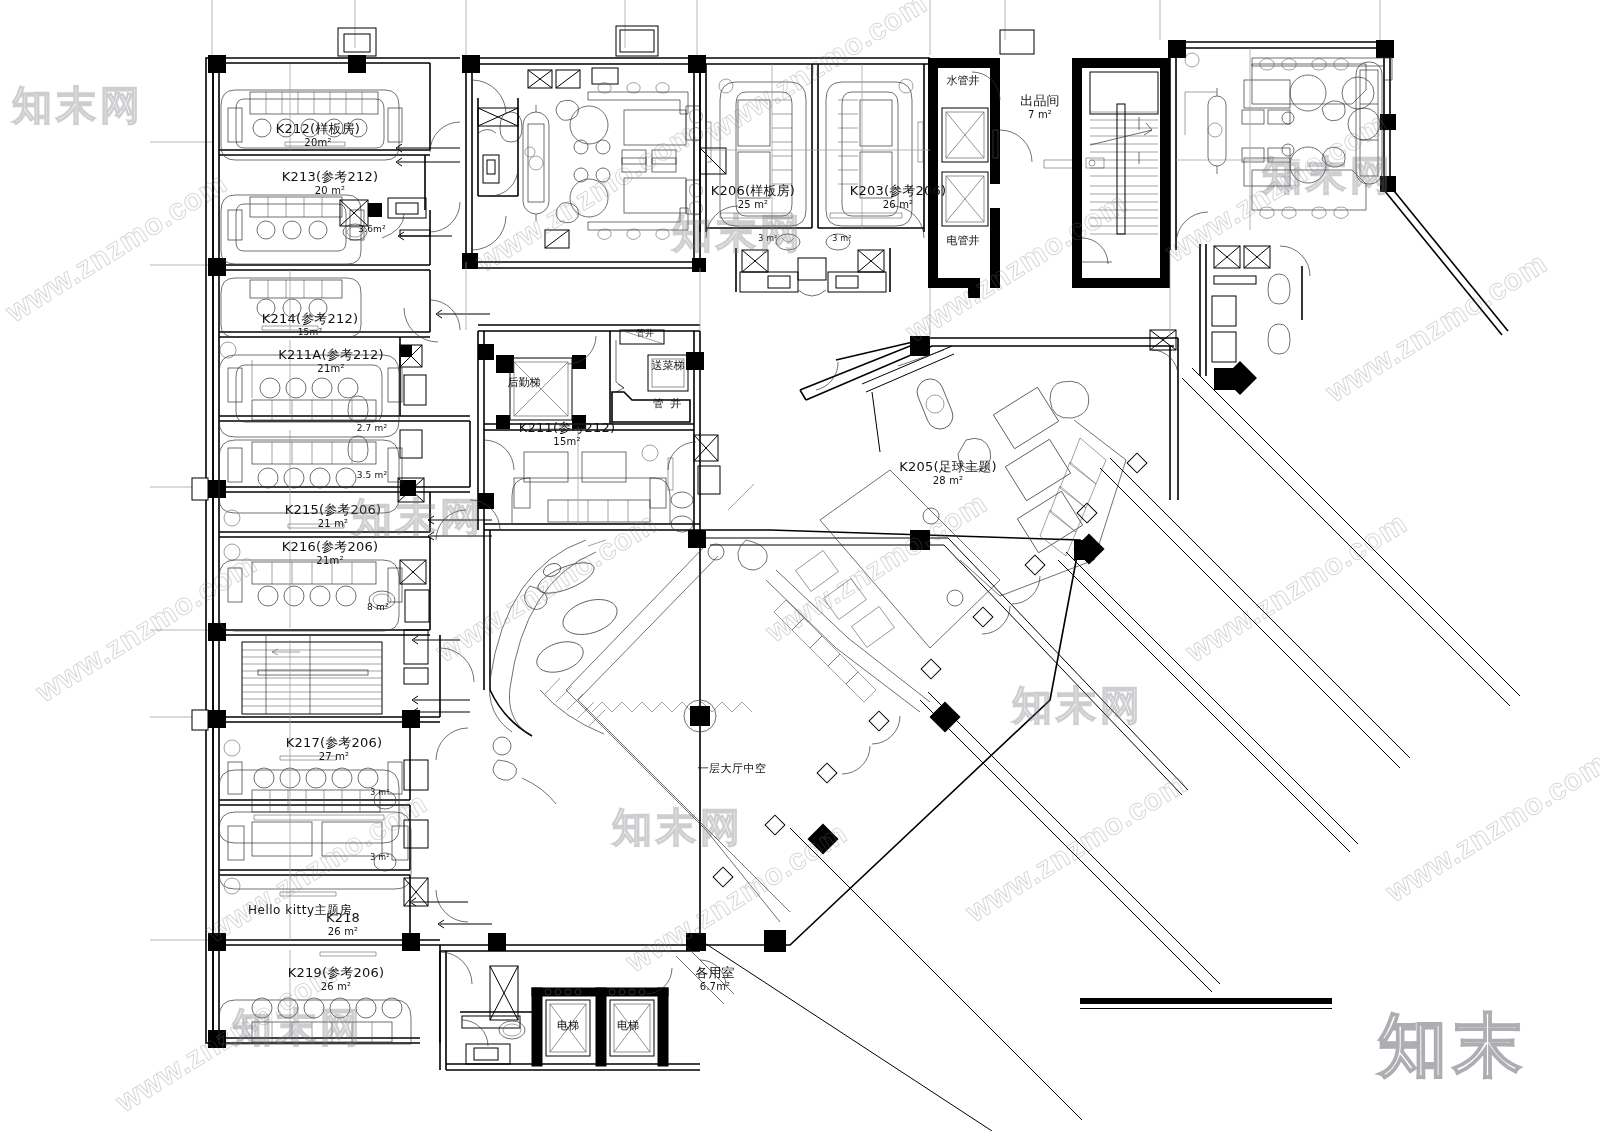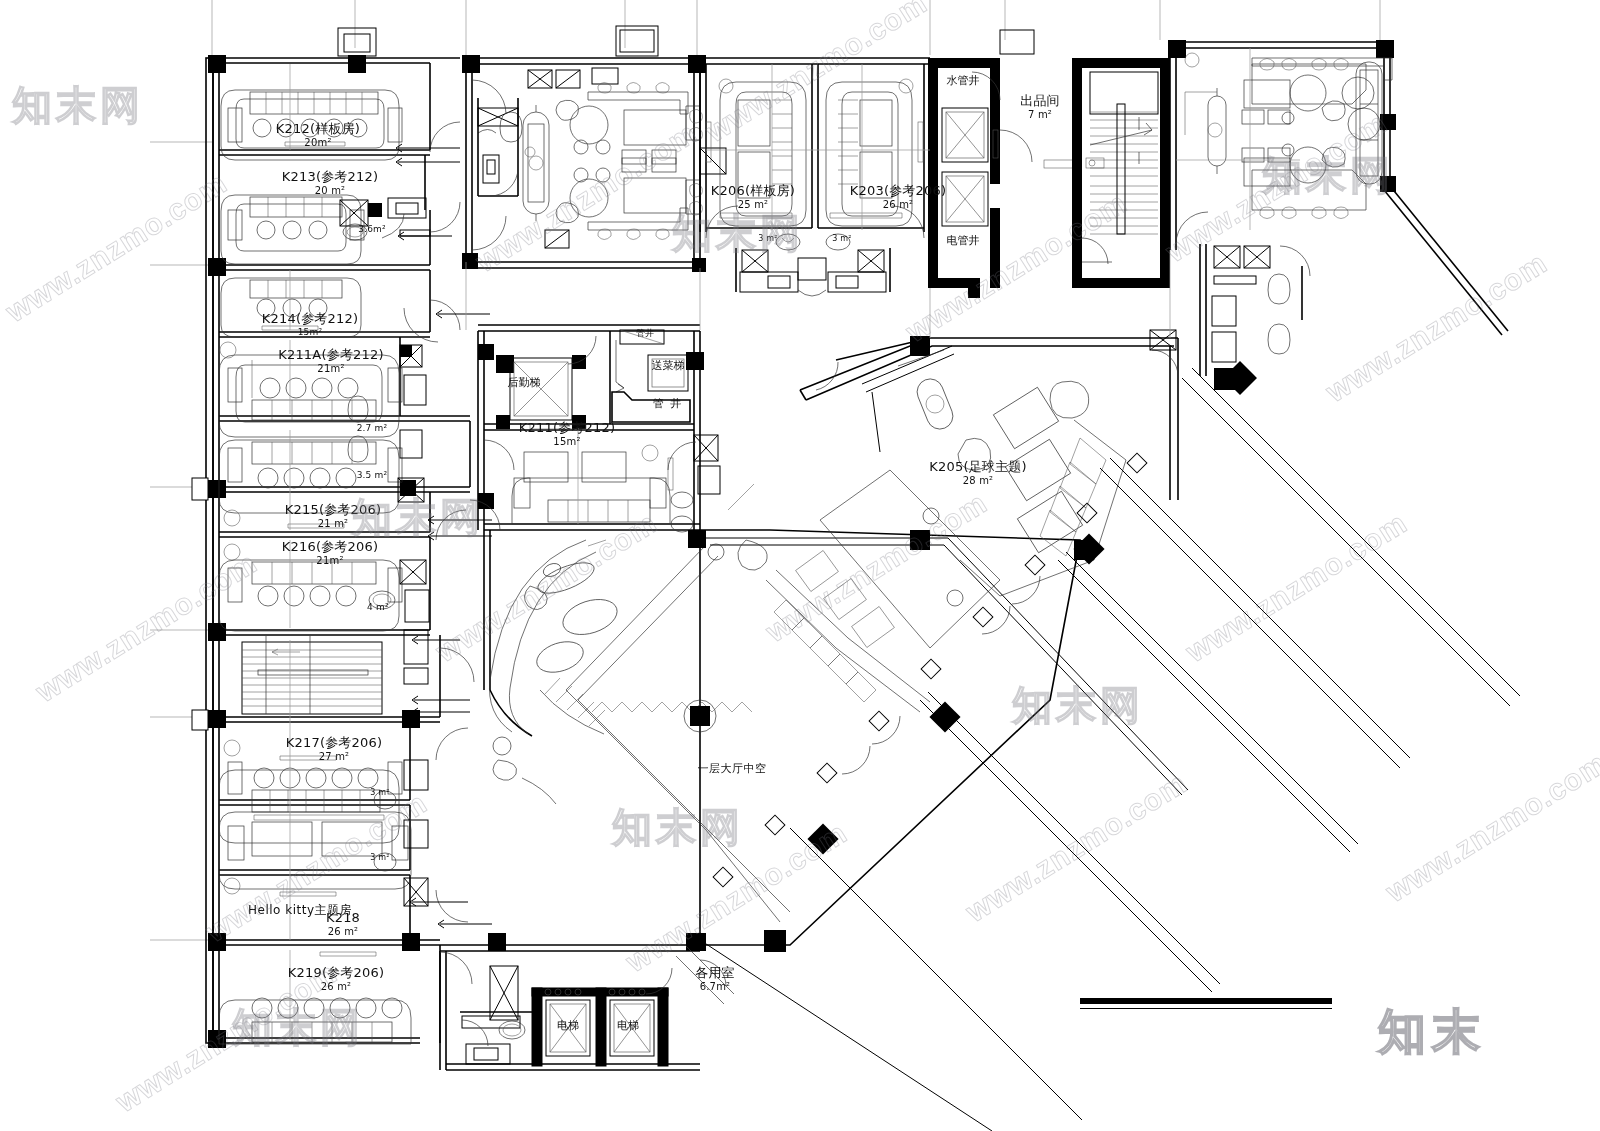--- a/index.html
+++ b/index.html
@@ -32,21 +32,21 @@
   .titleblock{position:absolute;z-index:50;}
   .title-cn{
     font-family:"DejaVu Sans",sans-serif;
     font-size:40px;font-weight:bold;color:#000;letter-spacing:4px;
     white-space:nowrap;
   }
   .title-rule-thick{height:6px;background:#000;margin-top:3px;}
   .title-rule-thin{height:1px;background:#000;margin-top:4px;}
   .brand{
     position:absolute;z-index:50;white-space:nowrap;
-    font-family:"DejaVu Sans",sans-serif;font-size:48px;font-weight:bold;
+    font-family:"DejaVu Sans",sans-serif;font-size:69px;font-weight:bold;
     color:transparent;-webkit-text-stroke:1.6px rgba(105,105,115,.55);
     letter-spacing:6px;
   }
   .brand-id{
     position:absolute;z-index:50;white-space:nowrap;
     font-family:"Liberation Sans",sans-serif;font-size:34px;font-weight:bold;
     color:transparent;-webkit-text-stroke:1.3px rgba(150,150,158,.62);
     letter-spacing:1px;
   }
   
@@ -1121,21 +1121,21 @@
     </div>
     <div class="rlabel" style="left:333px;top:503px;">
       <span class="nm">K215(参考206)</span>
       <span class="ar">21 m²</span>
     </div>
     <div class="rlabel" style="left:330px;top:540px;text-align:center;">
       <span class="nm">K216(参考206)</span>
       <span class="ar">21m²</span>
     </div>
     <div class="rlabel sm" style="left:378px;top:602px;">
-      <span class="ar">4 m²</span>
+      <span class="ar">8 m²</span>
     </div>
     <div class="rlabel" style="left:334px;top:736px;">
       <span class="nm">K217(参考206)</span>
       <span class="ar">27 m²</span>
     </div>
     <div class="rlabel tiny" style="left:380px;top:788px;">
       <span class="ar">3 m²</span>
     </div>
     <div class="rlabel tiny" style="left:380px;top:853px;">
       <span class="ar">3 m²</span>
@@ -1159,21 +1159,21 @@
     <div class="rlabel tiny" style="left:768px;top:234px;">
       <span class="ar">3 m²</span>
     </div>
     <div class="rlabel tiny" style="left:842px;top:234px;">
       <span class="ar">3 m²</span>
     </div>
     <div class="rlabel" style="left:567px;top:421px;">
       <span class="nm">K211(参考212)</span>
       <span class="ar">15m²</span>
     </div>
-    <div class="rlabel" style="left:948px;top:460px;margin-left:30px;">
+    <div class="rlabel" style="left:948px;top:460px;">
       <span class="nm">K205(足球主题)</span>
       <span class="ar">28 m²</span>
     </div>
     <div class="rlabel" style="left:1040px;top:94px;">
       <span class="nm">出品间</span>
       <span class="ar">7 m²</span>
     </div>
     <div class="rlabel" style="left:715px;top:966px;">
       <span class="nm">各用室</span>
       <span class="ar">6.7m²</span>

